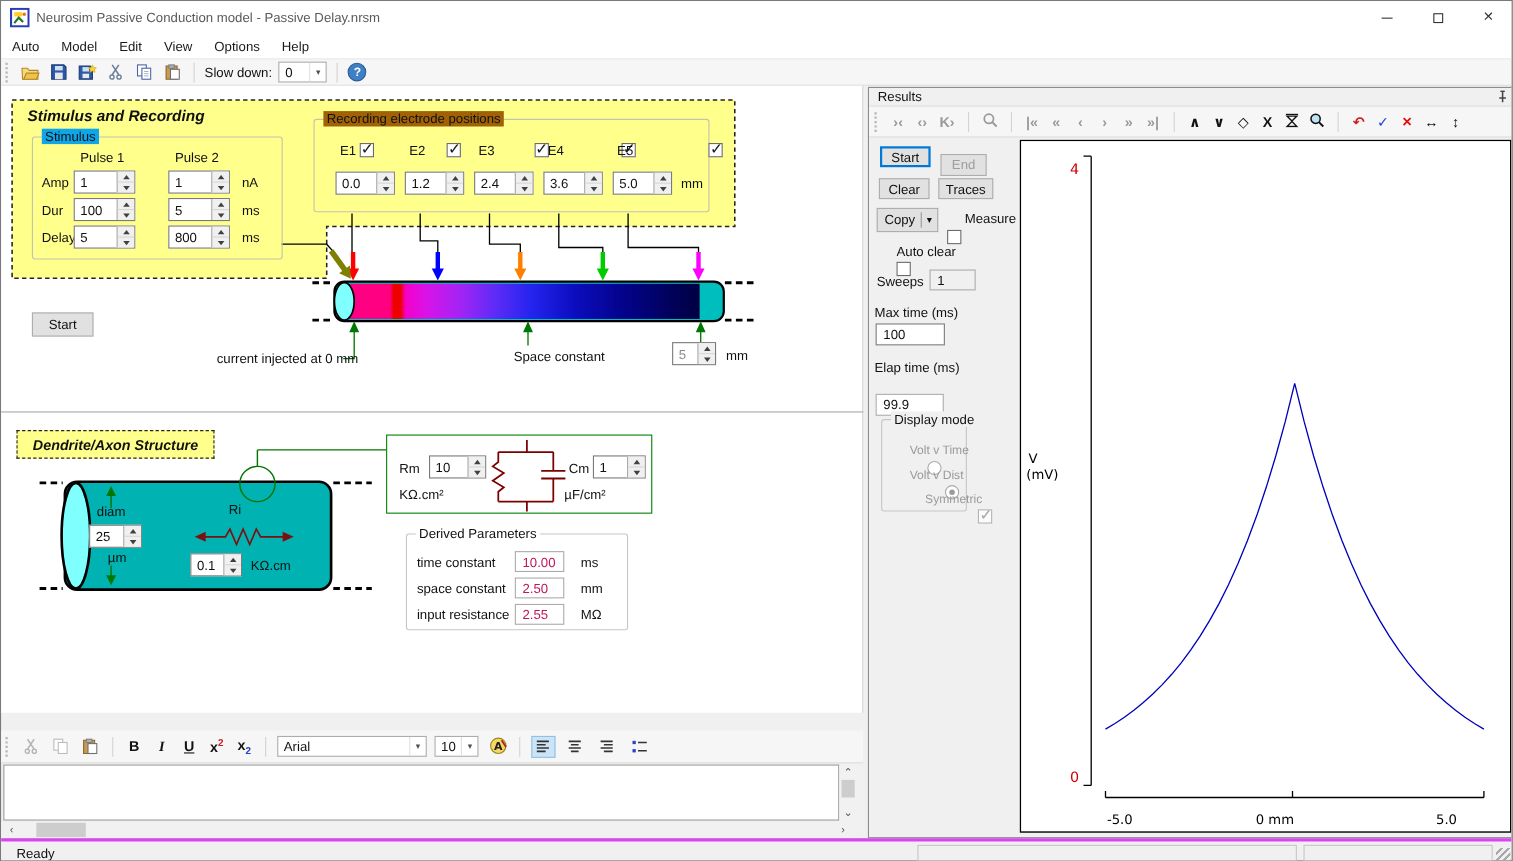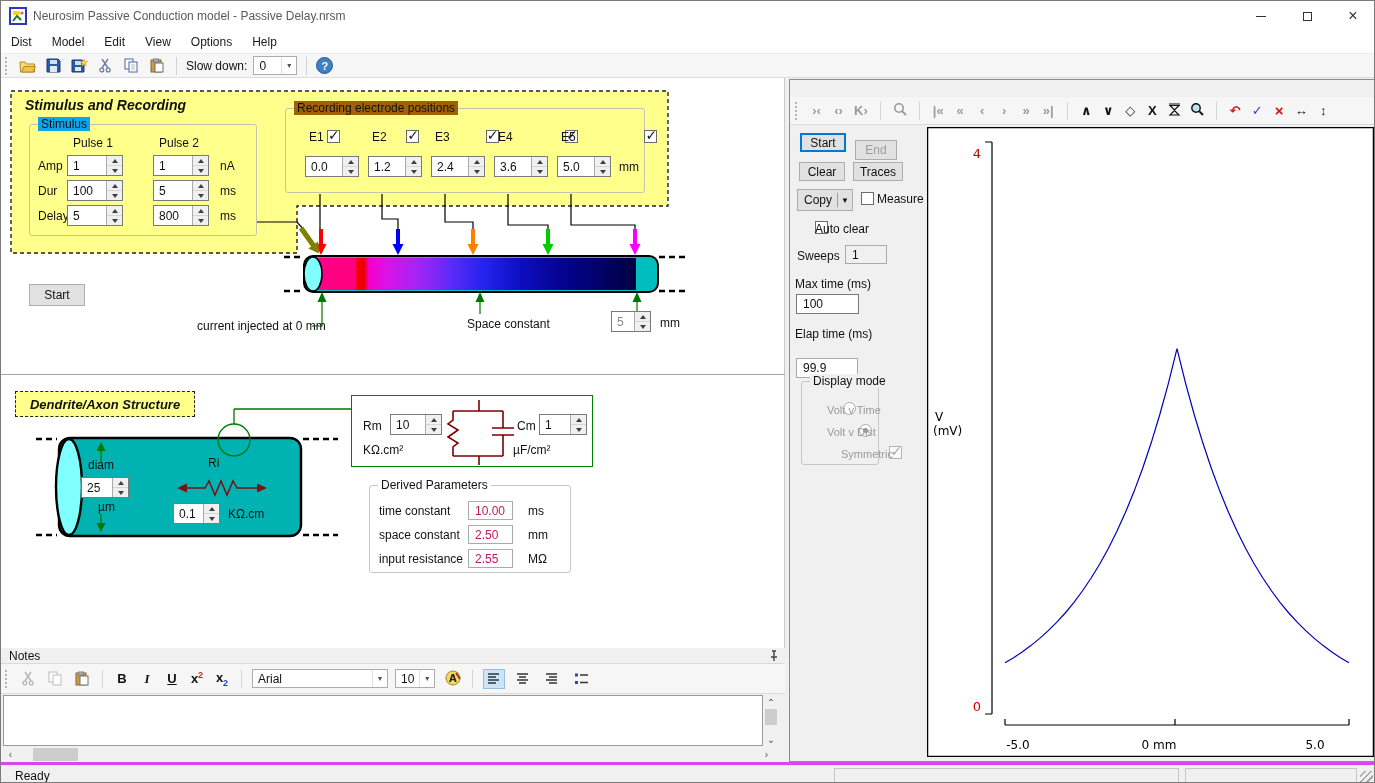--- a/index.html
+++ b/index.html
@@ -83,21 +83,21 @@
         <span style="width:10px;border-top:1px solid #333"></span>
       </div>
     <div class="abs win-btn" style="left:1283px">
         <span style="width:9px;height:9px;border:1px solid #333"></span>
       </div>
     <div class="abs win-btn" style="left:1329px;font-size:16px">×</div>
   </div>
 
   
   <div class="abs menubar">
-    <span class="menu-item">Dist</span>
+    <span class="menu-item">Auto</span>
     <span class="menu-item">Model</span>
     <span class="menu-item">Edit</span>
     <span class="menu-item">View</span>
     <span class="menu-item">Options</span>
     <span class="menu-item">Help</span>
   </div>
 
   
   <div class="abs toolbar">
     <span class="grip"></span>
@@ -462,26 +462,20 @@
   <div class="fld ro" style="left:467px;top:500px;width:45px;height:19px">10.00</div>
   <span class="lbl" style="left:527px;top:503px">ms</span>
   <span class="lbl" style="left:378px;top:527px">space constant</span>
   <div class="fld ro" style="left:467px;top:524px;width:45px;height:19px">2.50</div>
   <span class="lbl" style="left:527px;top:527px">mm</span>
   <span class="lbl" style="left:378px;top:551px">input resistance</span>
   <div class="fld ro" style="left:467px;top:548px;width:45px;height:19px">2.55</div>
   <span class="lbl" style="left:527px;top:551px">MΩ</span>
 
   
-  <div class="abs paneltitle" style="left:0;top:647px;width:784px;height:16px;padding-left:8px">
-    <span>Notes</span>
-    <svg class="abs" style="left:767px;top:2px" width="12" height="12">
-      <path d="M4,1 h4 M6,1 v6 M3,7 h6 M6,7 v4" stroke="#444" stroke-width="1.4" fill="none"></path>
-      </svg>
-  </div>
   <div class="abs ntb" style="left:0;top:663px;width:784px;height:30px">
     <span class="grip"></span>
     <span class="tbi">
       <svg width="12" height="15">
           <path d="M3,1 L9,10 M9,1 L3,10" stroke="#b5b5b5" stroke-width="1.4" fill="none"></path>
           <circle cx="2.8" cy="12" r="1.9" fill="none" stroke="#b5b5b5" stroke-width="1.3"></circle>
           <circle cx="9.2" cy="12" r="1.9" fill="none" stroke="#b5b5b5" stroke-width="1.3"></circle>
         </svg>
       </span>
     <span class="tbi">
@@ -554,20 +548,26 @@
   <div class="abs" style="left:0;top:746px;width:778px;height:15px;background:#f1f1f1">
     <div class="scroll-arrow abs" style="left:2px;top:0;width:15px;height:15px">‹</div>
     <div class="abs" style="left:32px;top:1px;width:45px;height:13px;background:#cdcdcd"></div>
     <div class="scroll-arrow abs" style="left:758px;top:0;width:15px;height:15px">›</div>
   </div>
   
   <div class="abs" style="left:784px;top:77px;width:4px;height:684px;background:#f0f0f0"></div>
 
   
   <div class="abs results">
+    <div class="paneltitle" style="height:17px;padding-left:8px">
+      <span>Results</span>
+      <svg class="abs" style="left:570px;top:2px" width="12" height="12">
+        <path d="M4,1 h4 M6,1 v6 M3,7 h6 M6,7 v4" stroke="#444" stroke-width="1.4" fill="none"></path>
+        </svg>
+    </div>
     <div class="rtb">
       <span class="grip"></span>
       <span class="ric" style="color:#9a9a9a">›‹</span>
       <span class="ric" style="color:#9a9a9a">‹›</span>
       <span class="ric" style="color:#9a9a9a">K›</span>
       <span class="tb-sep"></span>
       <span class="ric">
         <svg width="14" height="14">
             <circle cx="6" cy="6" r="4.2" fill="none" stroke="#9a9a9a" stroke-width="1.6"></circle>
             <path d="M9,9 L13,13" stroke="#9a9a9a" stroke-width="1.8"></path>

